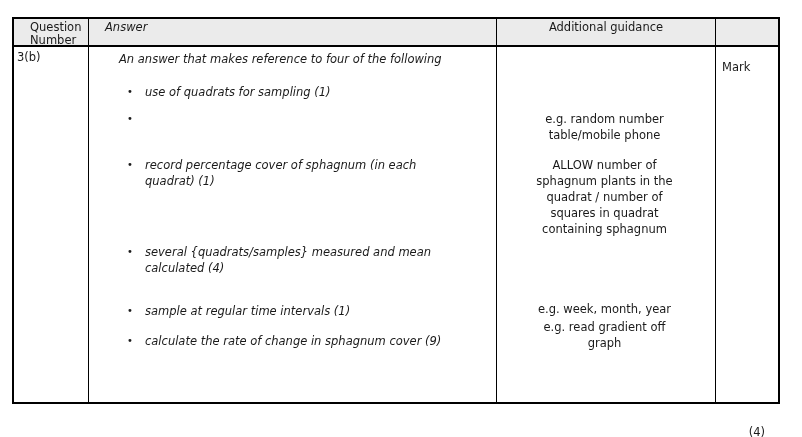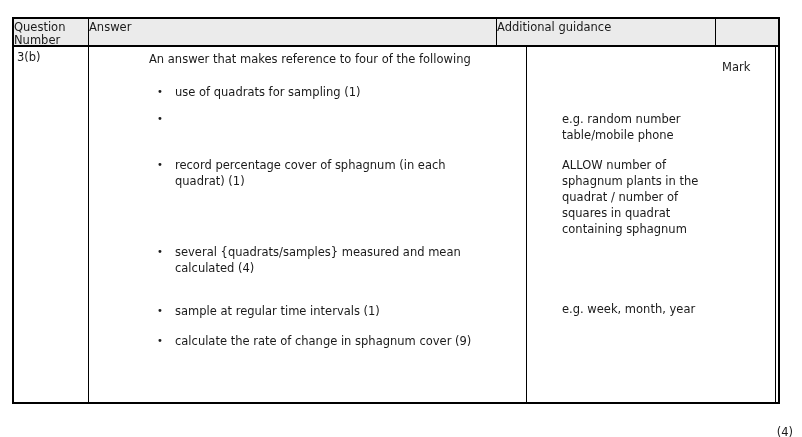--- a/index.html
+++ b/index.html
@@ -30,28 +30,27 @@
     flex: none;
     height: 28px;
     background: #ebebeb;
     border-bottom: 2px solid #000000;
     line-height: 13px;
   }
   .tbody {
     display: flex;
     flex: 1;
     line-height: 16px;
-    gap: 30px;
   }
   .cell { position: relative; height: 100%; }
   .c1 { width: 75px;  flex: none; border-right: 1px solid #000000; }
-  .c2 { width: 408px; flex: none; border-right: 1px solid #000000; }
-  .c3 { width: 219px; flex: none; border-right: 1px solid #000000; }
+  .c2 { width: 408px; flex: none; border-right: 1px solid #000000; font-style: italic; }
+  .c3 { width: 219px; flex: none; border-right: 1px solid #000000; text-align: center; }
   .c4 { flex: 1; margin-top: 40px; }
-  .th { padding: 2px 0; }
+  .th { padding: 2px 16px; }
   .qnum {
     position: absolute;
     left: 3px;
     top: 3px;
     line-height: 15px;
   }
   .intro {
     position: absolute;
     left: 30px;
     top: 4px;
@@ -134,20 +133,22 @@
 
       <div class="cell c3">
         <div class="gnote" style="top:64px">e.g. random number
 table/mobile phone</div>
         <div class="gnote" style="top:110px">ALLOW number of
 sphagnum plants in the
 quadrat / number of
 squares in quadrat
 containing sphagnum</div>
         <div class="gnote" style="top:254px">e.g. week, month, year</div>
+        <div class="gnote" style="top:272px">e.g. read gradient off
+graph</div>
       </div>
 
       <div class="cell c4">
         <div class="mark-value">(4)</div>
       </div>
 
     </div>
   </div>
 </div>
 

